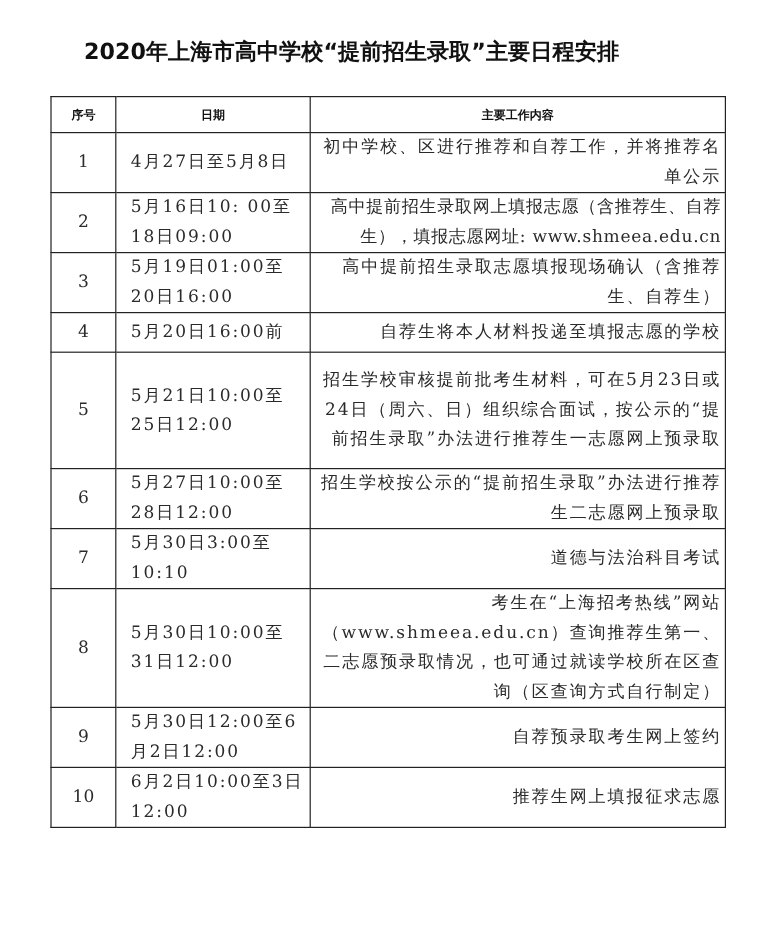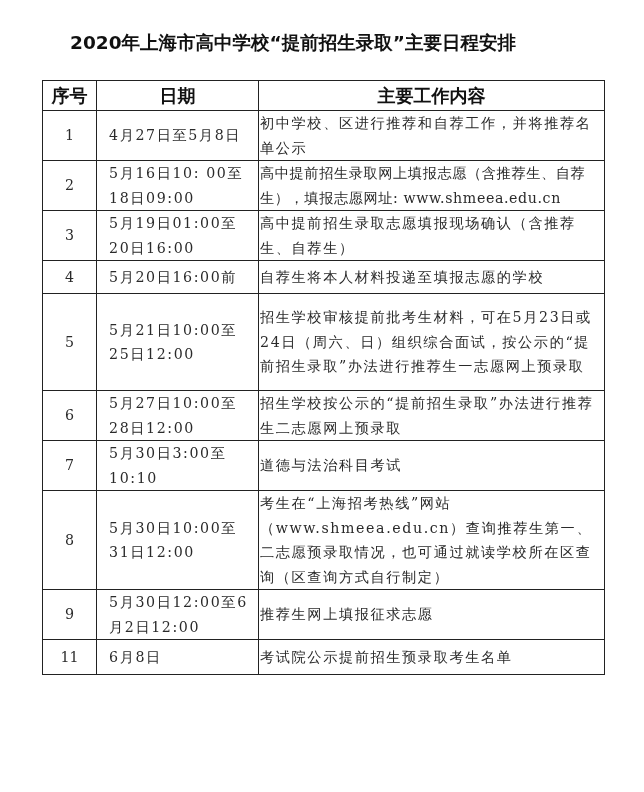--- a/index.html
+++ b/index.html
@@ -1,24 +1,24 @@
 <!DOCTYPE html>
 <html><head>
 <meta charset="utf-8">
 <style>
   html,body{margin:0;padding:0;background:#ffffff;}
   body{width:644px;height:792px;position:relative;overflow:hidden;font-family:"DejaVu Serif","Liberation Serif",serif;color:#1a1a1a;}
   .title{position:absolute;left:0;top:30px;width:586px;text-align:center;font-family:"DejaVu Sans","Liberation Sans",sans-serif;font-weight:bold;font-size:18.5px;letter-spacing:0px;color:#111;}
   table{position:absolute;left:42px;top:80px;width:562px;border-collapse:collapse;table-layout:fixed;}
   td,th{border:1.3px solid #222;padding:0;vertical-align:middle;}
-  th{font-family:"DejaVu Sans","Liberation Sans",sans-serif;font-weight:bold;font-size:18px;height:29px;text-align:center;color:#111;}
+  th{font-family:"DejaVu Sans","Liberation Sans",sans-serif;font-weight:bold;font-size:10px;height:29px;text-align:center;color:#111;}
   td{font-size:14.2px;line-height:24.5px;letter-spacing:1.6px;color:#2a2a2a;}
   td.num{text-align:center;letter-spacing:0;}
   td.date{padding-left:12px;margin-top:40px;}
-  td.content{padding-left:1px;padding-right:3px;}
+  td.content{padding-left:1px;padding-right:3px;text-align:right;}
   col.c1{width:54px;}
   col.c2{width:162px;}
   col.c3{width:346px;}
 </style>
 </head>
 <body>
 
 <div class="title">2020年上海市高中学校“提前招生录取”主要日程安排</div>
 
 <table>
@@ -71,21 +71,21 @@
       <td class="content">道德与法治科目考试</td>
     </tr>
     <tr style="height:98px">
       <td class="num">8</td>
       <td class="date">5月30日10:00至31日12:00</td>
       <td class="content">考生在“上海招考热线”网站（www.shmeea.edu.cn）查询推荐生第一、二志愿预录取情况，也可通过就读学校所在区查询（区查询方式自行制定）</td>
     </tr>
     <tr style="height:48px">
       <td class="num">9</td>
       <td class="date">5月30日12:00至6月2日12:00</td>
+      <td class="content">自荐预录取考生网上签约</td>
+    </tr>
+    <tr style="height:50px">
+      <td class="num">10</td>
+      <td class="date">6月2日10:00至3日12:00</td>
       <td class="content">推荐生网上填报征求志愿</td>
-    </tr>
-    <tr style="height:35px">
-      <td class="num">11</td>
-      <td class="date">6月8日</td>
-      <td class="content">考试院公示提前招生预录取考生名单</td>
     </tr>
   </tbody>
 </table>
 
 </body></html>

